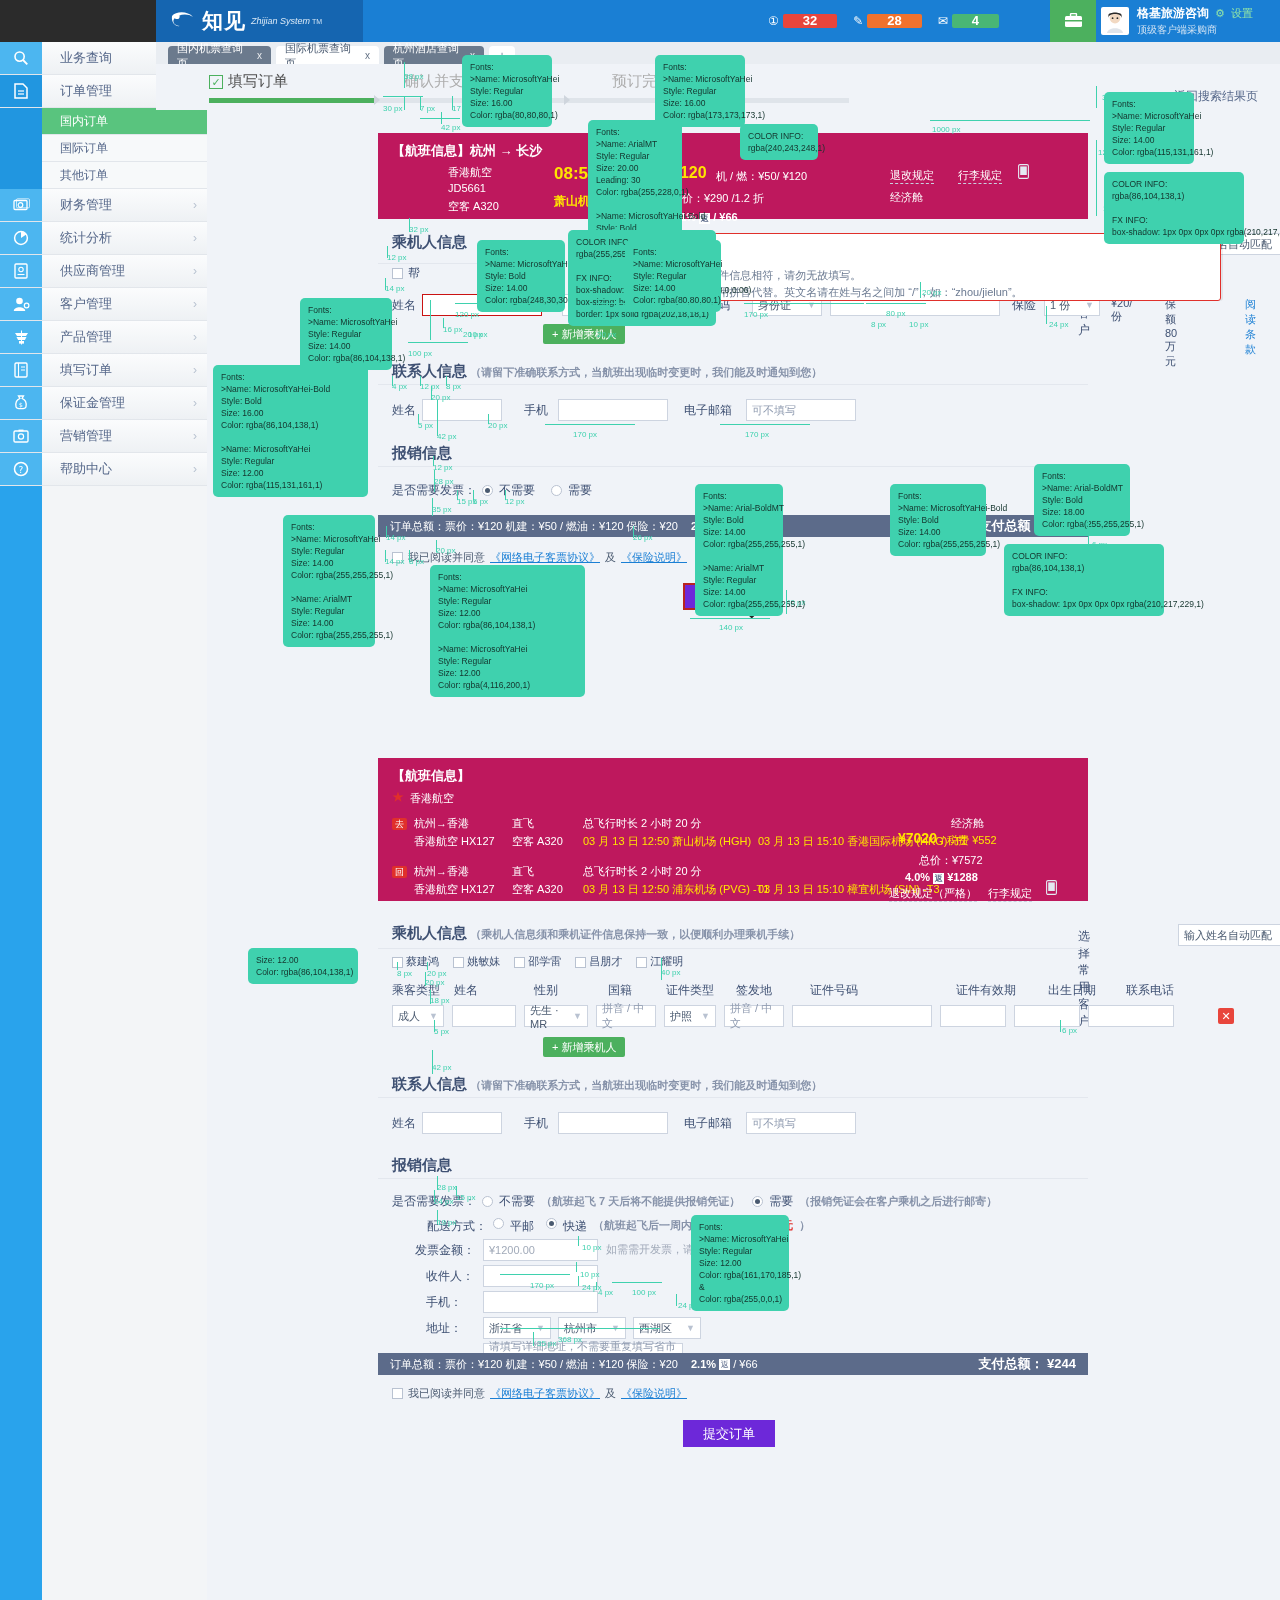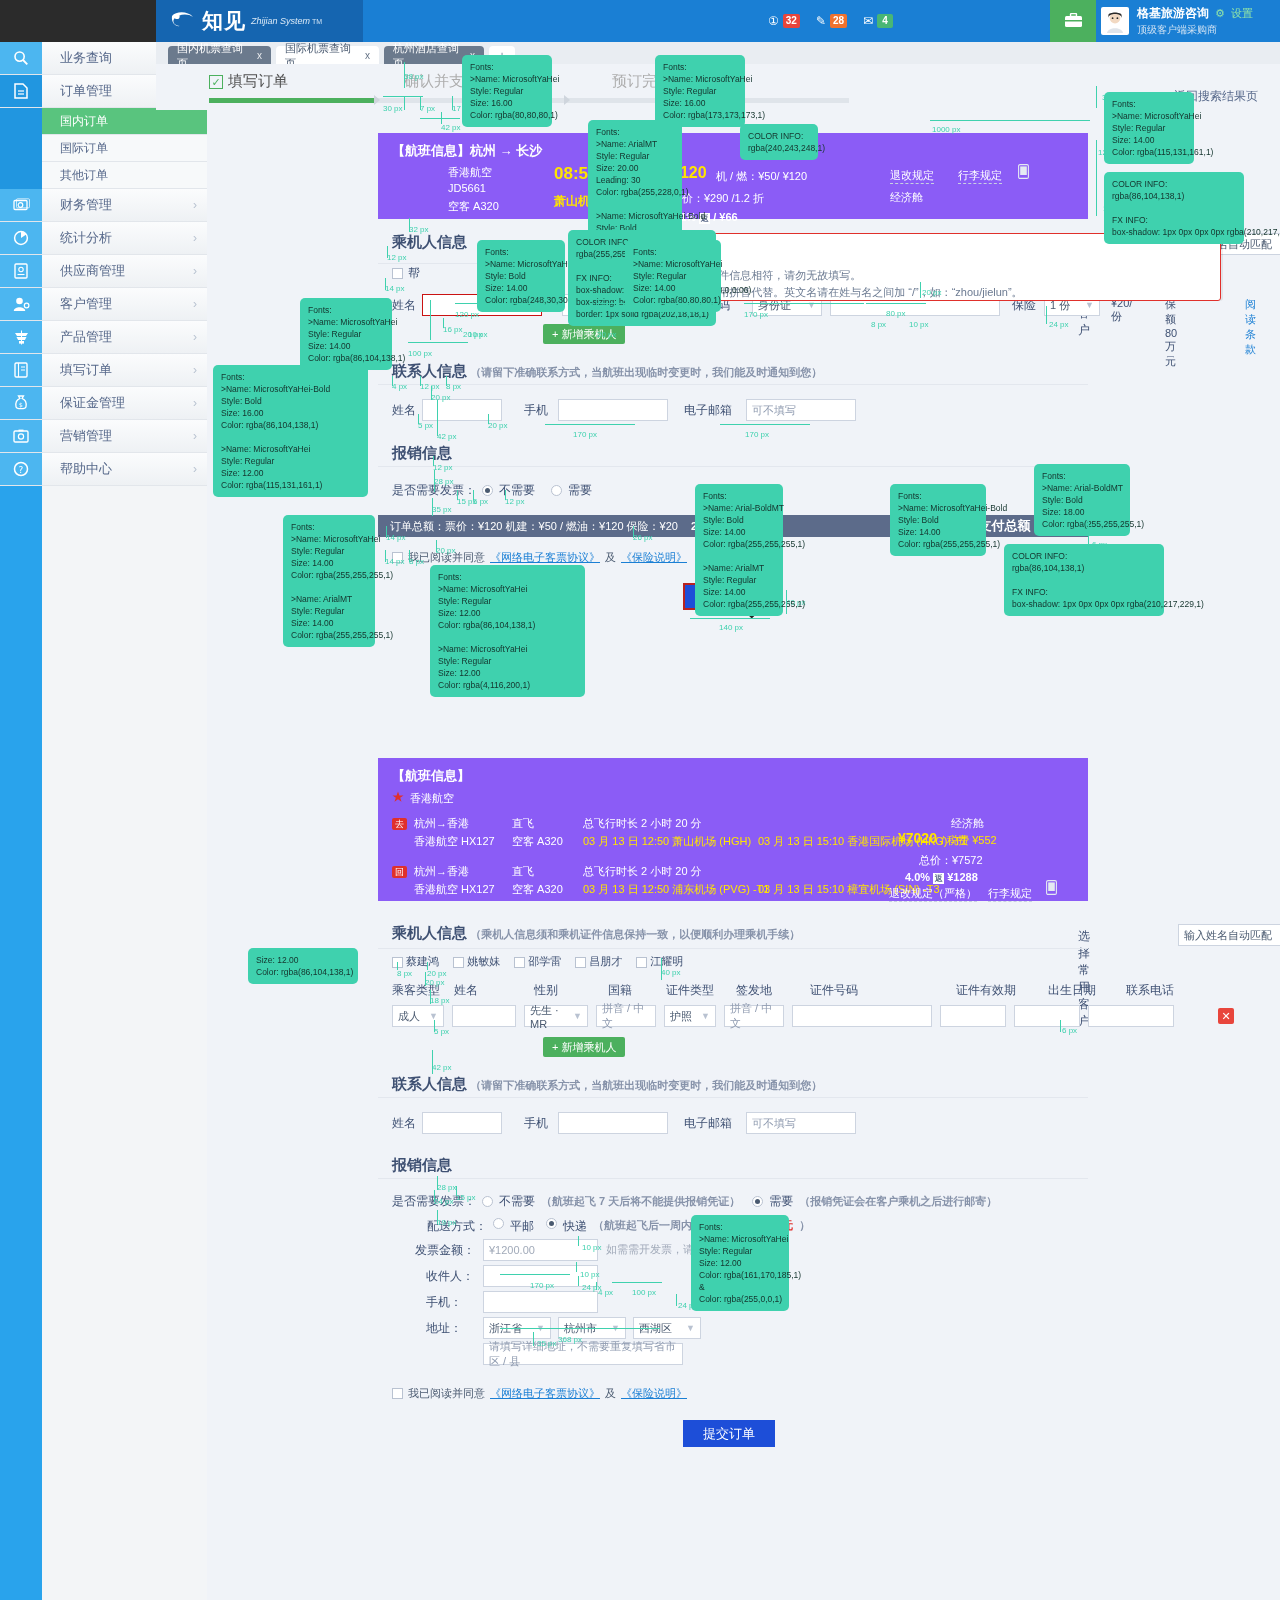--- a/index.html
+++ b/index.html
@@ -20,21 +20,21 @@
   .logo-mark { width:26px; height:22px; position:relative; margin-right:6px; }
   .logo-mark svg { display:block; }
   .logo-cn { color:#fff; font-size:21px; font-weight:bold; letter-spacing:1px; }
   .logo-en { color:#dbeaf7; font-size:9px; margin-left:5px; font-style:italic; }
   .logo-tm { color:#cfe2f4; font-size:7px; vertical-align:super; margin-left:2px;}
 
   .top-icons { position:absolute; left:612px; top:0; height:42px; display:flex; align-items:center; gap:16px; }
   .ti { display:flex; align-items:center; gap:4px; }
   .ti .glyph { color:#fff; font-size:12px; line-height:1; }
   .badge { display:inline-block; min-width:16px; height:14px; line-height:14px; border-radius:2px;
-           color:#fff; font-size:10px; text-align:center; padding:0 3px; font-weight:bold;}
+           color:#fff; font-size:13px; text-align:center; padding:0 20px; font-weight:bold;}
   .b-red{background:#e8453c;} .b-orange{background:#f0722d;} .b-green{background:#49b675;}
 
   .tool-square { position:absolute; left:894px; top:0; width:46px; height:42px; background:#4cb05e; display:flex; align-items:center; justify-content:center; }
   .user-zone { position:absolute; left:940px; top:0; height:42px; display:flex; align-items:center; gap:8px; padding-left:5px;}
   .avatar { width:28px; height:28px; background:#fff; border-radius:2px; display:flex; align-items:center; justify-content:center; overflow:hidden;}
   .user-lines { display:flex; flex-direction:column; justify-content:center; }
   .user-line1 { display:flex; align-items:center; gap:6px; }
   .user-name { color:#fff; font-size:12px; font-weight:bold; }
   .settings-link { color:#8fe3a8; font-size:11px; }
   .gear { color:#8fe3a8; font-size:11px; }
@@ -63,21 +63,21 @@
   
   .steps { position:absolute; left:0; top:64px; width:1124px; height:46px; background:#f0f3f8;}
   .step { position:absolute; top:8px; display:flex; align-items:center; gap:5px; font-size:15px; }
   .step .tick { width:14px; height:14px; border:1px solid #4cb05e; color:#4cb05e; font-size:11px; line-height:12px; text-align:center; }
   .step.cur { color:#505050; }
   .step.off { color:#adadad; }
   .step-bar { position:absolute; left:53px; top:34px; width:640px; height:5px; background:#dfe4ea; }
   .step-bar .fill { width:165px; height:5px; background:#4cb05e; }
   .step-bar .chev { position:absolute; top:-3px; width:0; height:0; border-left:6px solid #cfd5dd; border-top:5px solid transparent; border-bottom:5px solid transparent;}
   .backlink { position:absolute; right:22px; top:88px; color:#56688a; font-size:12px; }
-  .flight-card { background:#8b5cf6; color:#fff; }
+  .flight-card { background:#be185d; color:#fff; }
   .fc-title { font-size:13px; font-weight:bold; }
   .fc-sub { font-size:11px; }
   .yellow { color:#ffe400; }
   .dash-link { border-bottom:1px dashed #c8d0e0; }
 
   .sec-title { font-size:15px; color:#3f5173; font-weight:bold; }
   .sec-note { font-size:11px; color:#8793aa; font-weight:bold; }
   .hr { height:1px; background:#e3e7ee; }
 
   .fld { border:1px solid #cdd4e0; background:#fff; height:22px; font-size:11px; color:#8f9bb0; display:flex; align-items:center; padding:0 5px; }
@@ -85,21 +85,21 @@
   .fld .cv { color:#b9c2d1; font-size:9px; }
   .colhead { font-size:12px; color:#3f5173; }
   .cbx { width:11px; height:11px; border:1px solid #b9c2d1; background:#fff; display:inline-block; vertical-align:middle;}
   .rdo { width:11px; height:11px; border:1px solid #b9c2d1; border-radius:50%; background:#fff; display:inline-block; vertical-align:middle; position:relative;}
   .rdo.on:after { content:""; position:absolute; left:2px; top:2px; width:5px; height:5px; border-radius:50%; background:#4a5a70;}
   .addbtn { background:#4cb05e; color:#fff; font-size:11px; height:20px; display:inline-flex; align-items:center; padding:0 9px; border-radius:2px;}
   .delbtn { background:#e8453c; color:#fff; width:16px; height:16px; display:flex; align-items:center; justify-content:center; font-size:11px; border-radius:2px;}
   .sumbar { background:#5c6b8a; color:#fff; height:22px; display:flex; align-items:center; justify-content:space-between; padding:0 12px; font-size:11px; }
   .sumbar b { font-weight:bold; }
   .tax { display:inline-block; width:11px; height:11px; background:#fff; color:#5c6b8a; font-size:8px; line-height:11px; text-align:center; vertical-align:middle;}
-  .submit { background:#1d4ed8; color:#fff; width:92px; height:27px; display:flex; align-items:center; justify-content:center; font-size:13px; border:2px solid #b9231f;}
+  .submit { background:#6d28d9; color:#fff; width:92px; height:27px; display:flex; align-items:center; justify-content:center; font-size:13px; border:2px solid #b9231f;}
   .agree { font-size:11px; color:#4a5a70; display:flex; align-items:center; gap:5px;}
   .agree a { color:#1a7fd4; }
 
   
   .ruletip { position:absolute; border:1px solid #e0302b; background:#fff; border-radius:3px; box-shadow:2px 0 0 0 rgba(0,0,0,.06); }
   .ruletip .head { color:#e0302b; font-size:12px; font-weight:bold; display:flex; align-items:center; gap:5px; }
   .ruletip .li { font-size:11px; color:#6c7b92; margin-top:5px; }
   .ruletip .arrow { position:absolute; left:22px; bottom:-6px; width:10px; height:10px; background:#fff; border-left:1px solid #e0302b; border-bottom:1px solid #e0302b; transform:rotate(-45deg); }
 
   
@@ -660,20 +660,32 @@
     </div>
     <div class="fld sel" style="position:absolute; left:255px; top:165px; width:68px;">
       <span>西湖区</span>
         <span class="cv">▼</span>
     </div>
     <div class="fld" style="position:absolute; left:105px; top:191px; width:200px;">
       <span>请填写详细地址，不需要重复填写省市区 / 县</span>
     </div>
   </div>
 
+  <div class="sumbar" style="position:absolute; left:222px; top:1353px; width:710px;">
+    <div>
+      <span>订单总额：票价：¥120    机建：¥50 / 燃油：¥120    保险：¥20</span>
+      <b style="margin-left:10px;">2.1%</b>
+      <span class="tax">返</span>
+      <span>/ ¥66</span>
+    </div>
+    <div style="font-size:13px; font-weight:bold;">
+      <span>支付总额：</span>
+      <span>¥244</span>
+    </div>
+  </div>
 
   <div class="agree" style="position:absolute; left:236px; top:1386px;">
     <span class="cbx"></span>
     <span>我已阅读并同意</span>
     <a href="#">《网络电子客票协议》</a>
     <span>及</span>
     <a href="#">《保险说明》</a>
   </div>
 
   <div class="submit" style="position:absolute; left:527px; top:1420px; border:none;">提交订单</div>

